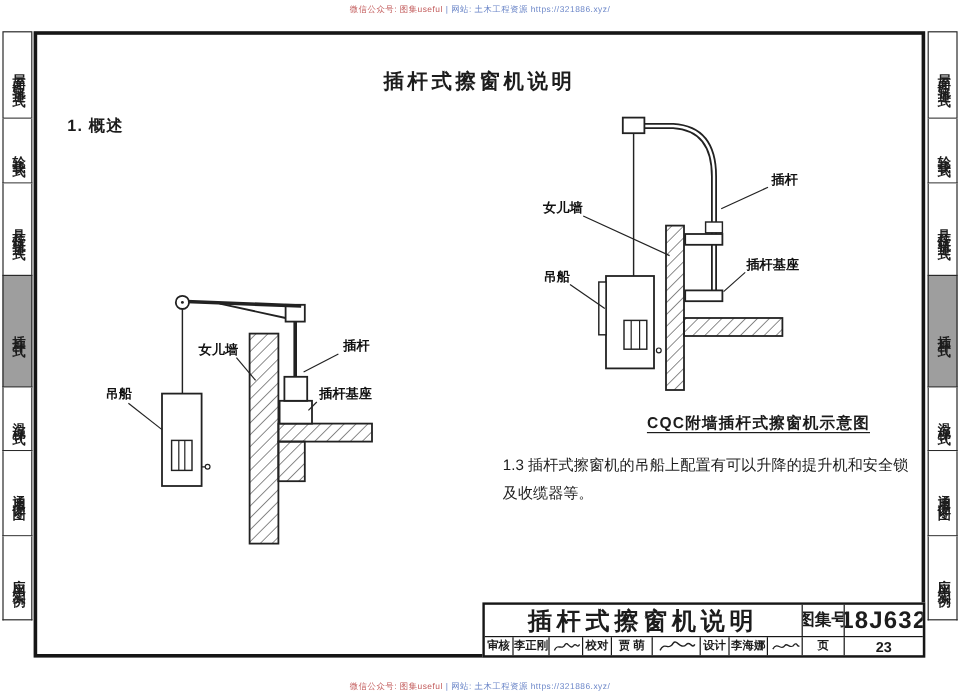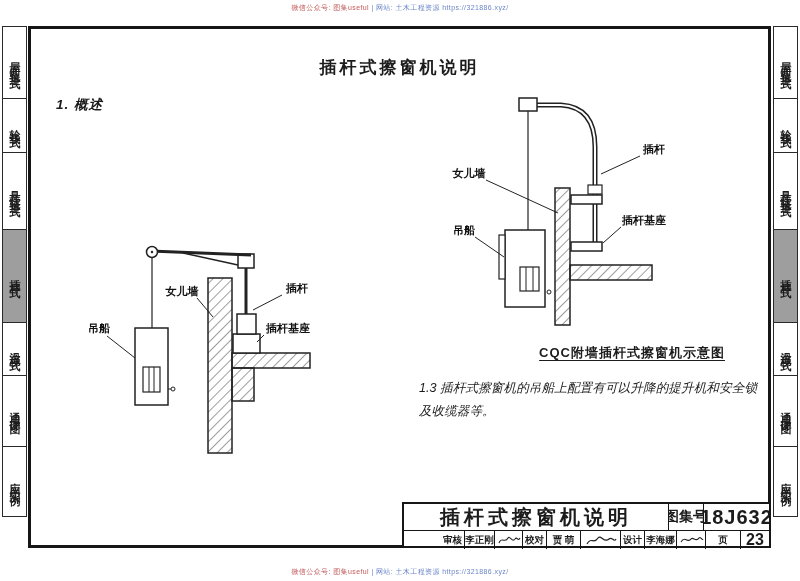--- a/index.html
+++ b/index.html
@@ -22,45 +22,45 @@
   .tab.active{background:#9e9e9e;}
   .tab span{writing-mode:vertical-rl;text-orientation:upright;font-size:11px;
             font-weight:bold;letter-spacing:4px;line-height:25px;}
   
   .page-title{position:absolute;left:28px;top:56px;width:743px;text-align:center;
               font-size:17px;font-weight:bold;letter-spacing:3px;}
   
   .text-col{position:absolute;font-size:12.6px;line-height:23px;text-align:justify;}
   .col-left{left:56px;top:93px;width:334px;}
   .col-right{left:419px;top:377px;width:338px;}
-  .text-col p{margin:0;font-style:italic;}
+  .text-col p{margin:0;}
   .overview{font-weight:bold;font-size:13.5px;letter-spacing:1px;}
   
   .diagram{position:absolute;}
   .dia-left{left:55px;top:238px;}
   .dia-right{left:425px;top:85px;}
   .caption{position:absolute;font-size:13px;font-weight:bold;text-align:right;
            letter-spacing:1px;text-decoration:underline;text-underline-offset:3px;}
   .cap-left{left:55px;top:463px;width:340px;}
   .cap-right{left:425px;top:344px;width:300px;}
   svg text{font-family:"Liberation Sans",sans-serif;font-size:11px;font-weight:bold;fill:#111;}
   
   .titleblock{position:absolute;left:402px;top:502px;width:369px;height:46px;
               border:2px solid #161616;box-sizing:border-box;display:flex;flex-direction:column;background:#fff;}
   .tb-row{display:flex;box-sizing:border-box;}
   .tb-row1{height:27px;border-bottom:1.5px solid #161616;}
-  .tb-row2{flex:1;padding-left:37px;}
+  .tb-row2{flex:1;}
   .tb-cell{box-sizing:border-box;border-right:1.5px solid #161616;display:flex;
            align-items:center;justify-content:center;overflow:hidden;white-space:nowrap;}
   .tb-cell.last{border-right:none;}
   .tb-title{width:265px;font-size:20px;font-weight:bold;letter-spacing:4px;}
   .tb-atlas-label{width:35px;font-size:14px;font-weight:bold;}
   .tb-atlas-no{flex:1;font-size:20px;font-weight:bold;letter-spacing:1px;}
   .tb-small{font-size:9.5px;font-weight:bold;}
-  .tb-page-no{flex:1;font-size:16px;font-weight:bold;}
+  .tb-page-no{flex:1;font-size:12px;font-weight:bold;}
 </style>
 </head>
 <body>
 
 <div class="page">
 
   <div class="watermark wm-top">
     <span class="wm-red">微信公众号: 图集useful</span>
     <span class="wm-blue">| 网站: 土木工程资源 https://321886.xyz/</span>
   </div>

